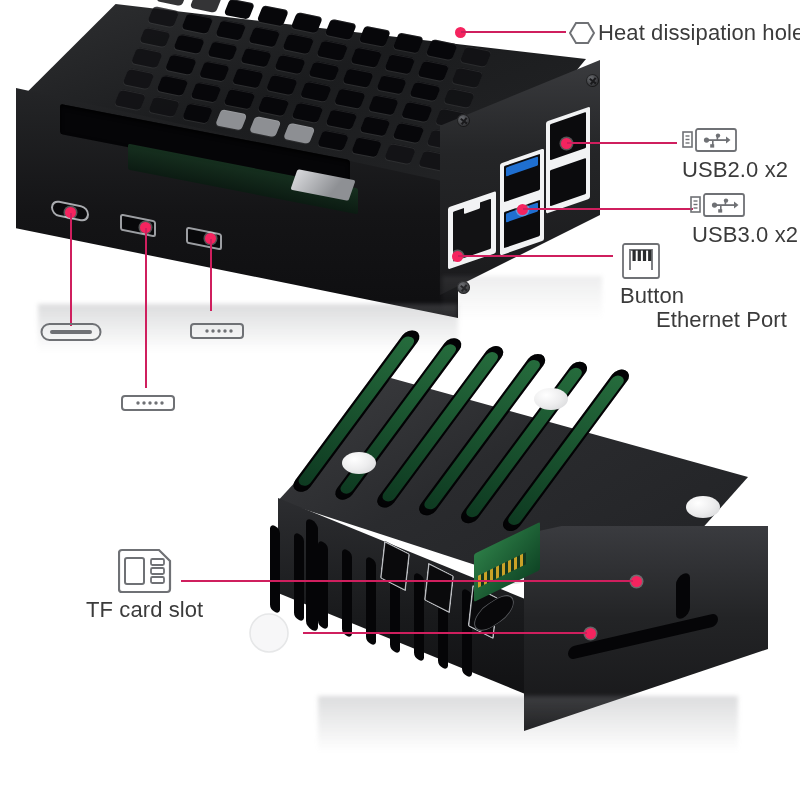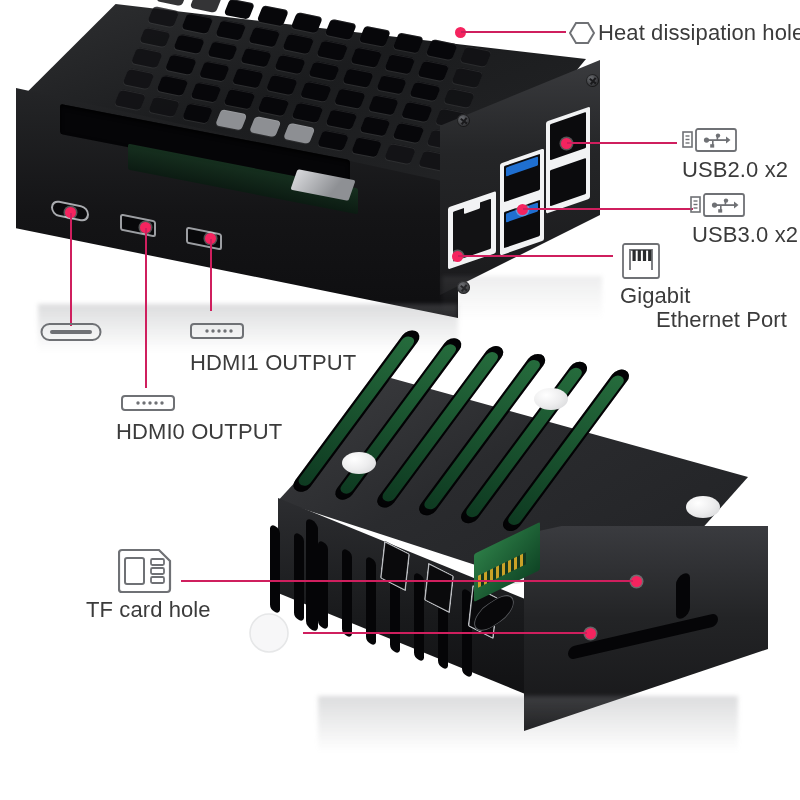--- a/index.html
+++ b/index.html
@@ -466,21 +466,21 @@
       <rect x="1" y="1" width="36" height="34" rx="2" fill="none" stroke="#6f7175" stroke-width="1.8"></rect>
       <path d="M8 27 L8 7 L30 7 L30 27" fill="none" stroke="#6f7175" stroke-width="1.8"></path>
       <g fill="#2a2b2d">
         <rect x="10.5" y="7" width="3.2" height="11"></rect>
         <rect x="15.7" y="7" width="3.2" height="11"></rect>
         <rect x="20.9" y="7" width="3.2" height="11"></rect>
         <rect x="26.1" y="7" width="3.2" height="11"></rect>
       </g>
     </svg>
   </div>
-  <div class="label" style="left:620px; top:283px;">Gigabit</div>
+  <div class="label" style="left:620px; top:283px;">Button</div>
   <div class="label" style="left:656px; top:307px;">Ethernet Port</div>
 
   <div class="dot" style="left:65px; top:207px;"></div>
   <div class="leader v" style="left:70px; top:213px; height:113px;"></div>
   <div class="ico" style="left:40px; top:320px;">
     <svg width="62" height="24" viewBox="0 0 62 24">
       <rect x="1.5" y="4" width="59" height="16" rx="8" fill="none" stroke="#6f7175" stroke-width="2"></rect>
       <rect x="10" y="10" width="42" height="4" rx="2" fill="#6f7175"></rect>
     </svg>
   </div>
@@ -492,50 +492,48 @@
       <path d="M4 4 H50 a3 3 0 0 1 3 3 v8 a3 3 0 0 1 -3 3 H4 a3 3 0 0 1 -3 -3 v-8 a3 3 0 0 1 3 -3 Z" fill="none" stroke="#6f7175" stroke-width="2"></path>
       <g fill="#6f7175">
         <circle cx="17" cy="11" r="1.7"></circle>
           <circle cx="23" cy="11" r="1.7"></circle>
         <circle cx="29" cy="11" r="1.7"></circle>
           <circle cx="35" cy="11" r="1.7"></circle>
         <circle cx="41" cy="11" r="1.7"></circle>
       </g>
     </svg>
   </div>
-  <div class="label" style="left:116px; top:419px;">HDMI0 OUTPUT</div>
 
   <div class="dot" style="left:205px; top:233px;"></div>
   <div class="leader v" style="left:210px; top:239px; height:72px;"></div>
   <div class="ico" style="left:190px; top:320px;">
     <svg width="54" height="22" viewBox="0 0 54 22">
       <path d="M4 4 H50 a3 3 0 0 1 3 3 v8 a3 3 0 0 1 -3 3 H4 a3 3 0 0 1 -3 -3 v-8 a3 3 0 0 1 3 -3 Z" fill="none" stroke="#6f7175" stroke-width="2"></path>
       <g fill="#6f7175">
         <circle cx="17" cy="11" r="1.7"></circle>
           <circle cx="23" cy="11" r="1.7"></circle>
         <circle cx="29" cy="11" r="1.7"></circle>
           <circle cx="35" cy="11" r="1.7"></circle>
         <circle cx="41" cy="11" r="1.7"></circle>
       </g>
     </svg>
   </div>
-  <div class="label" style="left:190px; top:350px;">HDMI1 OUTPUT</div>
 
   <div class="dot" style="left:631px; top:576px;"></div>
   <div class="leader" style="left:181px; top:580px; width:452px;"></div>
   <div class="ico" style="left:118px; top:546px;">
     <svg width="54" height="48" viewBox="0 0 54 48">
       <path d="M3 3 H40 L51 14 V42 a3 3 0 0 1 -3 3 H3 a3 3 0 0 1 -3 -3 V6 a3 3 0 0 1 3 -3 Z" transform="translate(1,1)" fill="none" stroke="#6f7175" stroke-width="2.2"></path>
       <rect x="7" y="12" width="19" height="26" rx="2" fill="none" stroke="#6f7175" stroke-width="2"></rect>
       <rect x="33" y="13" width="13" height="6" rx="1.4" fill="none" stroke="#6f7175" stroke-width="1.8"></rect>
       <rect x="33" y="22" width="13" height="6" rx="1.4" fill="none" stroke="#6f7175" stroke-width="1.8"></rect>
       <rect x="33" y="31" width="13" height="6" rx="1.4" fill="none" stroke="#6f7175" stroke-width="1.8"></rect>
     </svg>
   </div>
-  <div class="label" style="left:86px; top:597px;">TF card hole</div>
+  <div class="label" style="left:86px; top:597px;">TF card slot</div>
 
   <div class="dot" style="left:585px; top:628px;"></div>
   <div class="leader" style="left:303px; top:632px; width:284px;"></div>
   <div class="ico" style="left:248px; top:612px;">
     <svg width="42" height="42" viewBox="0 0 42 42">
       <circle cx="21" cy="21" r="19" fill="#f7f7f8" stroke="#e6e7e8" stroke-width="1.6"></circle>
     </svg>
   </div>
 
 </div>

